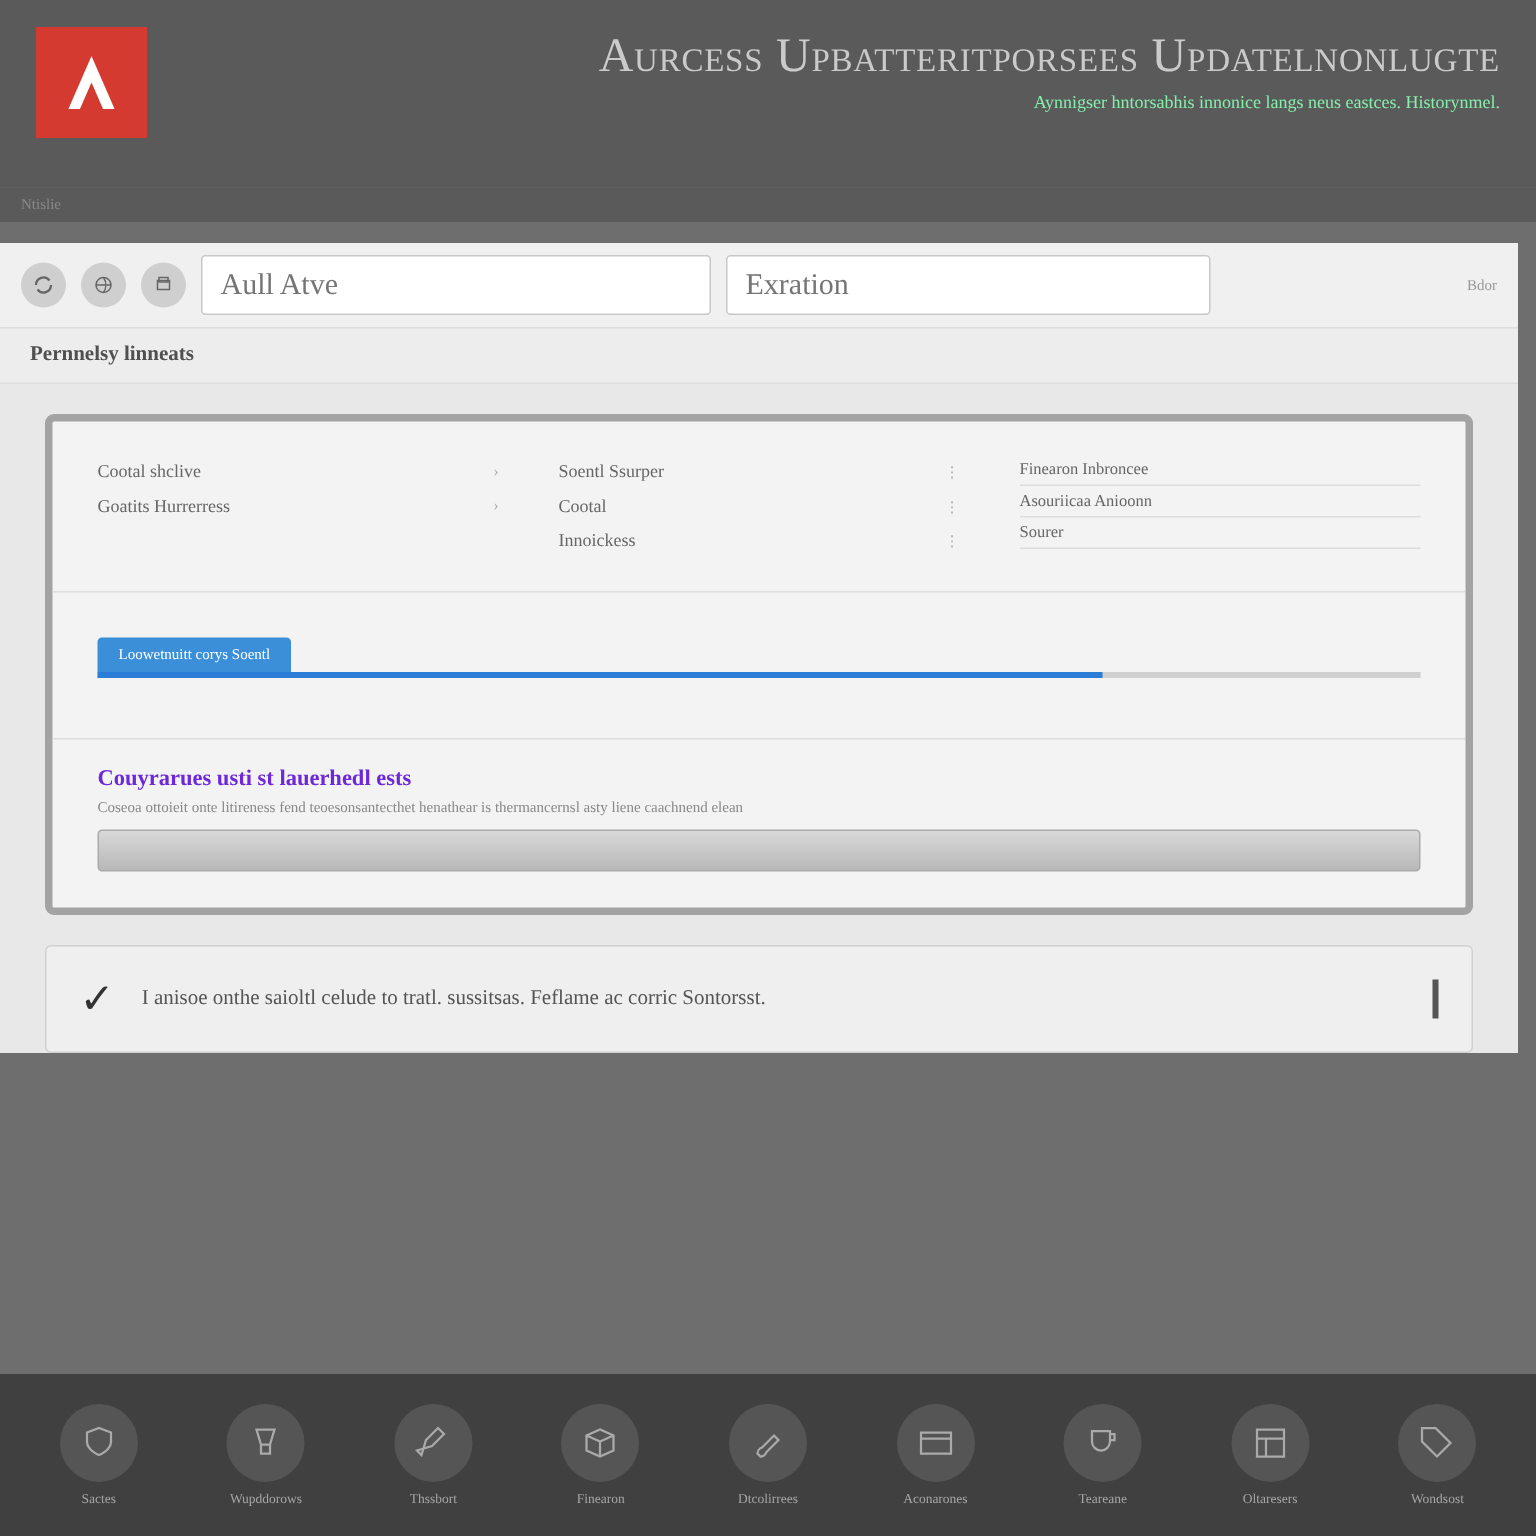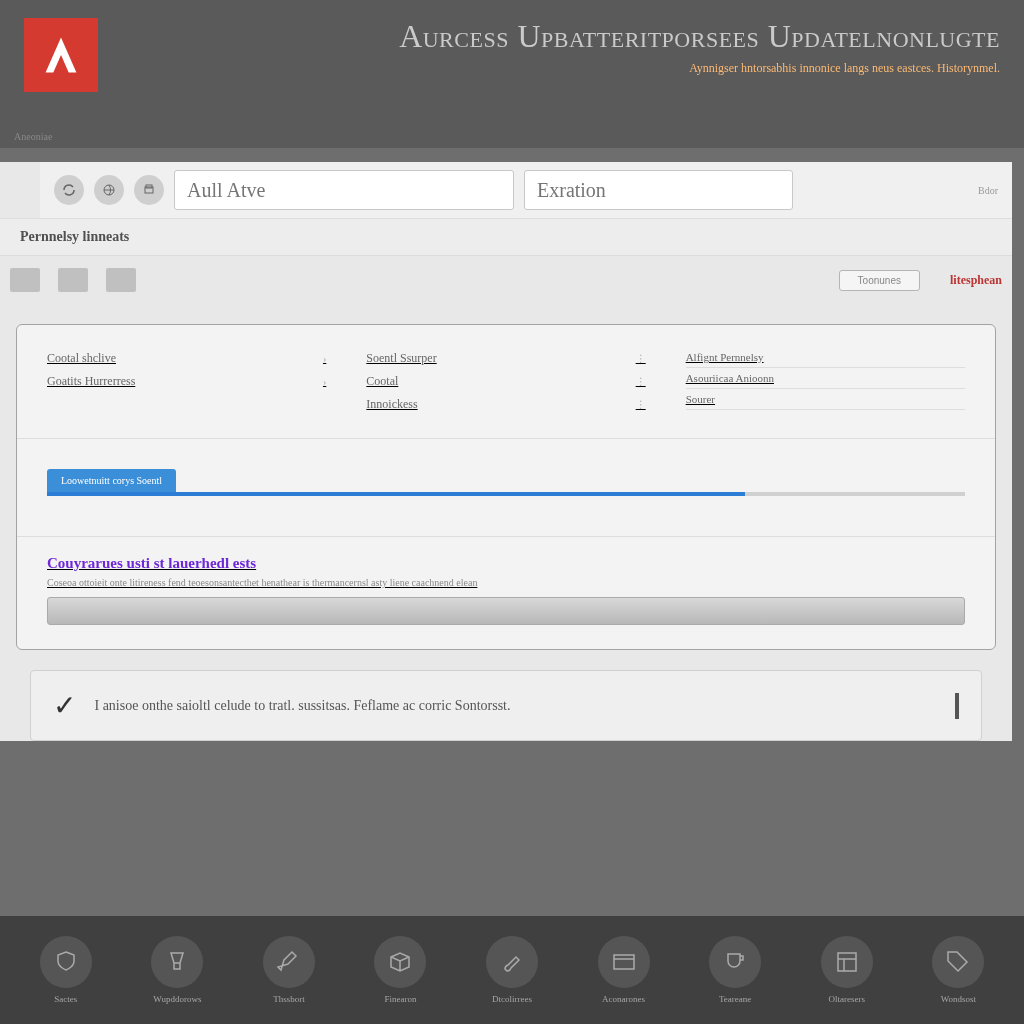--- a/index.html
+++ b/index.html
@@ -29,41 +29,40 @@
 .logo svg { width: 44px; height: 44px; }
 .hdr-txt { flex: 1; }
 .hdr-title {
   font-size: 32px;
   color: #cacaca;
   letter-spacing: 0.5px;
   font-variant: small-caps;
 }
 .hdr-sub {
   font-size: 12px;
-  color: #fdba74;
+  color: #86efac;
   margin-top: 6px;
 }
 .crumb {
   font-size: 10px;
   color: #888;
   padding: 6px 14px;
   background: #5a5a5a;
 }
 .window {
   margin: 14px 12px 0 0;
   background: #e8e8e8;
 }
 .toolbar {
   height: 56px;
   background: #f0f0f0;
   display: flex;
   align-items: center;
   padding: 0 14px;
   gap: 10px;
-  margin-left: 40px;
 }
 .iconbtn {
   width: 30px;
   height: 30px;
   border-radius: 50%;
   background: #cfcfcf;
   display: flex;
   align-items: center;
   justify-content: center;
 }
@@ -79,21 +78,21 @@
 .field input {
   border: none;
   outline: none;
   font-size: 20px;
   color: #888;
   font-family: inherit;
   width: 100%;
   background: transparent;
 }
 .f1 { width: 340px; }
-.f2 { width: 269px; }
+.f2 { width: 323px; }
 .side-badge { margin-left: auto; font-size: 10px; color: #999; }
 .section-hdr {
   background: #ededed;
   padding: 10px 20px;
   font-size: 14px;
   color: #505050;
   font-weight: bold;
   border-top: 1px solid #ddd;
   border-bottom: 1px solid #ddd;
 }
@@ -115,26 +114,25 @@
   margin-left: auto;
   padding: 4px 18px;
   border: 1px solid #b5b5b5;
   border-radius: 3px;
   background: #f5f5f5;
   font-size: 10px;
   color: #888;
 }
 .red-link { font-size: 12px; color: #b33; margin-left: 12px; font-weight: bold; }
 .panel {
-  margin: 20px 16px;
+  margin: 20px 30px;
   background: #f3f3f3;
-  border: 1px solid #a3a3a3;
+  border: 5px solid #a3a3a3;
   border-radius: 6px;
   overflow: hidden;
-  text-decoration: underline;
 }
 .panel-top {
   display: flex;
   padding: 22px 30px;
   gap: 40px;
 }
 .col { flex: 1; }
 .col-item {
   display: flex;
   align-items: center;
@@ -222,21 +220,21 @@
   <div class="logo">
     <svg viewBox="0 0 40 40">
         <path d="M20 4 L34 36 L27 36 L20 20 L13 36 L6 36 Z" fill="#fff"></path>
       </svg>
   </div>
   <div class="hdr-txt">
     <div class="hdr-title">Aurcess Upbatteritporsees Updatelnonlugte</div>
     <div class="hdr-sub">Aynnigser hntorsabhis innonice langs neus eastces. Historynmel.</div>
   </div>
 </div>
-<div class="crumb">Aneoniae</div>
+<div class="crumb">Ntislie</div>
 
 <div class="window">
 
   <div class="toolbar">
     <div class="iconbtn">
         <svg width="16" height="16" viewBox="0 0 16 16">
           <path d="M3 8a5 5 0 0 1 9-3M13 8a5 5 0 0 1-9 3" stroke="#666" fill="none" stroke-width="1.5"></path>
         </svg>
       </div>
     <div class="iconbtn">
@@ -255,27 +253,20 @@
         <input placeholder="Aull Atve" style="">
       </div>
     <div class="field f2">
         <input placeholder="Exration" style="">
       </div>
     <div class="side-badge">Bdor</div>
   </div>
 
   <div class="section-hdr">Pernnelsy linneats</div>
 
-  <div class="tabrow">
-    <div class="tabico"></div>
-    <div class="tabico"></div>
-    <div class="tabico"></div>
-    <button class="minibtn">Toonunes</button>
-    <span class="red-link">litesphean</span>
-  </div>
 
   <div class="panel">
     <div class="panel-top">
       <div class="col">
         <div class="col-item">
             <span>Cootal shclive</span>
             <span class="arrow">›</span>
           </div>
         <div class="col-item">
             <span>Goatits Hurrerress</span>
@@ -291,21 +282,21 @@
             <span>Cootal</span>
             <span class="arrow">⋮</span>
           </div>
         <div class="col-item">
             <span>Innoickess</span>
             <span class="arrow">⋮</span>
           </div>
       </div>
       <div class="col col3">
         <div class="col-item">
-            <span>Alfignt Pernnelsy</span>
+            <span>Finearon Inbroncee</span>
           </div>
         <div class="col-item">
             <span>Asouriicaa Anioonn</span>
           </div>
         <div class="col-item">
             <span>Sourer</span>
           </div>
       </div>
     </div>
     <div class="panel-mid">

